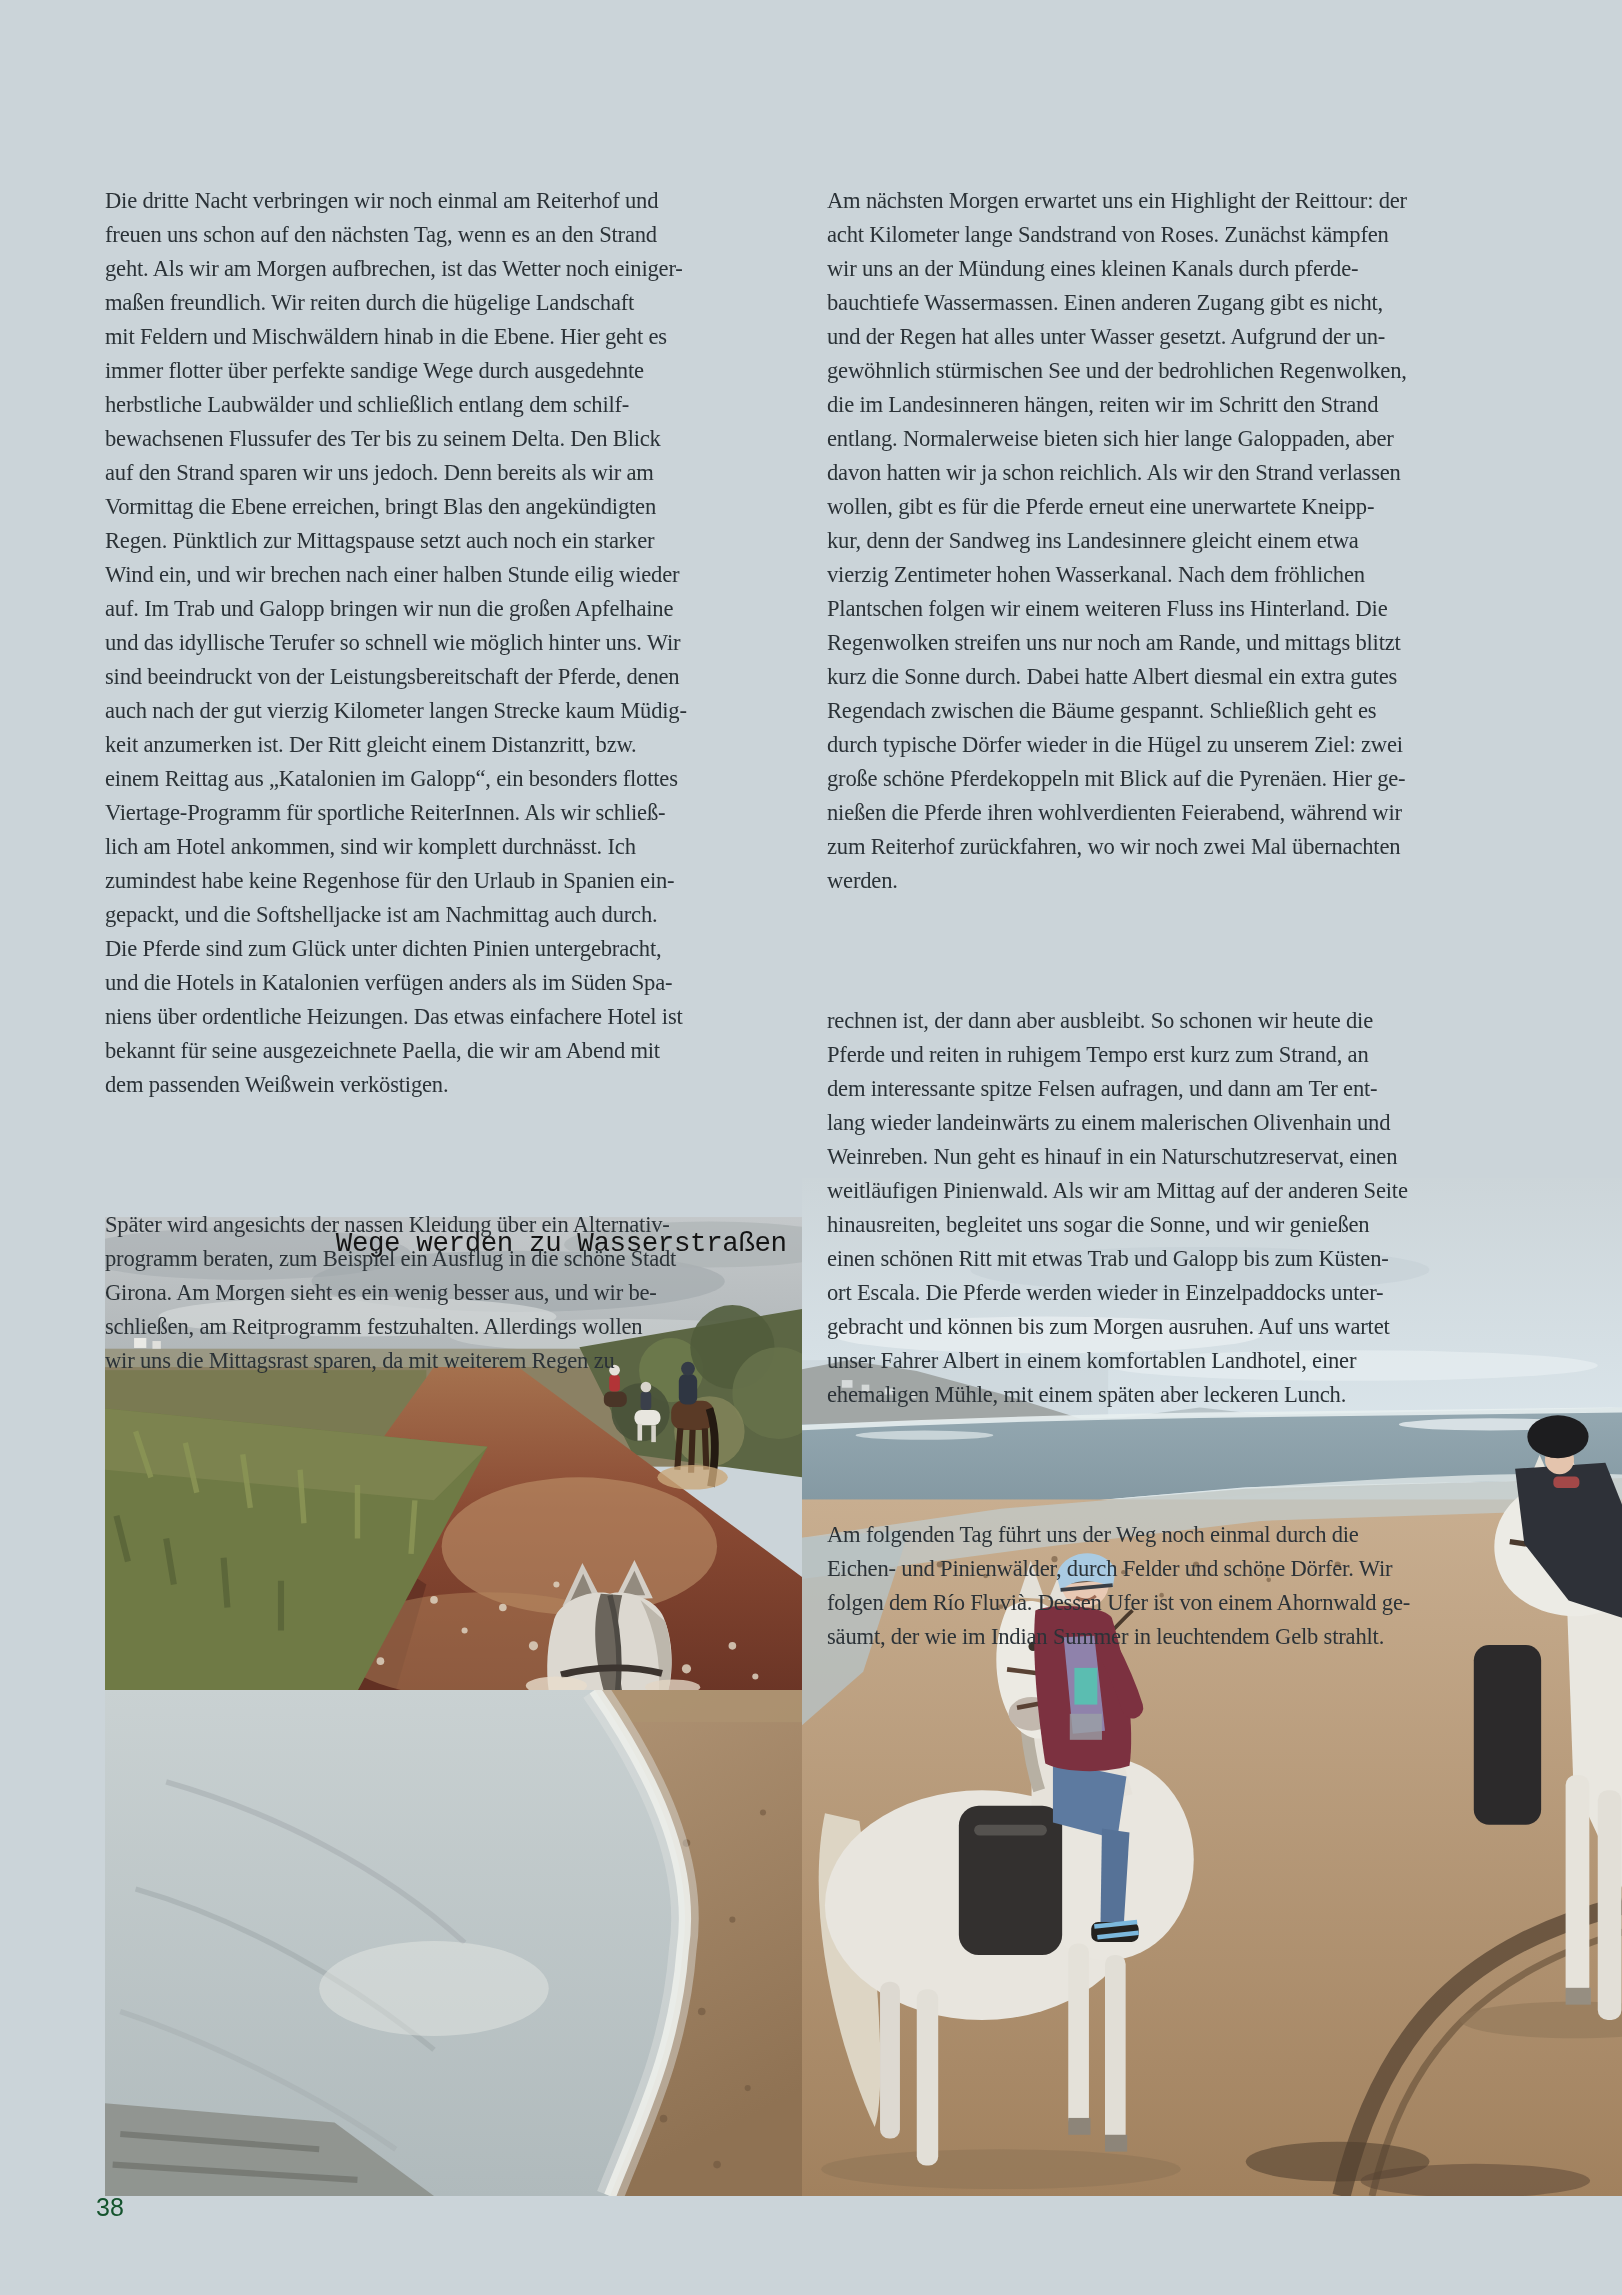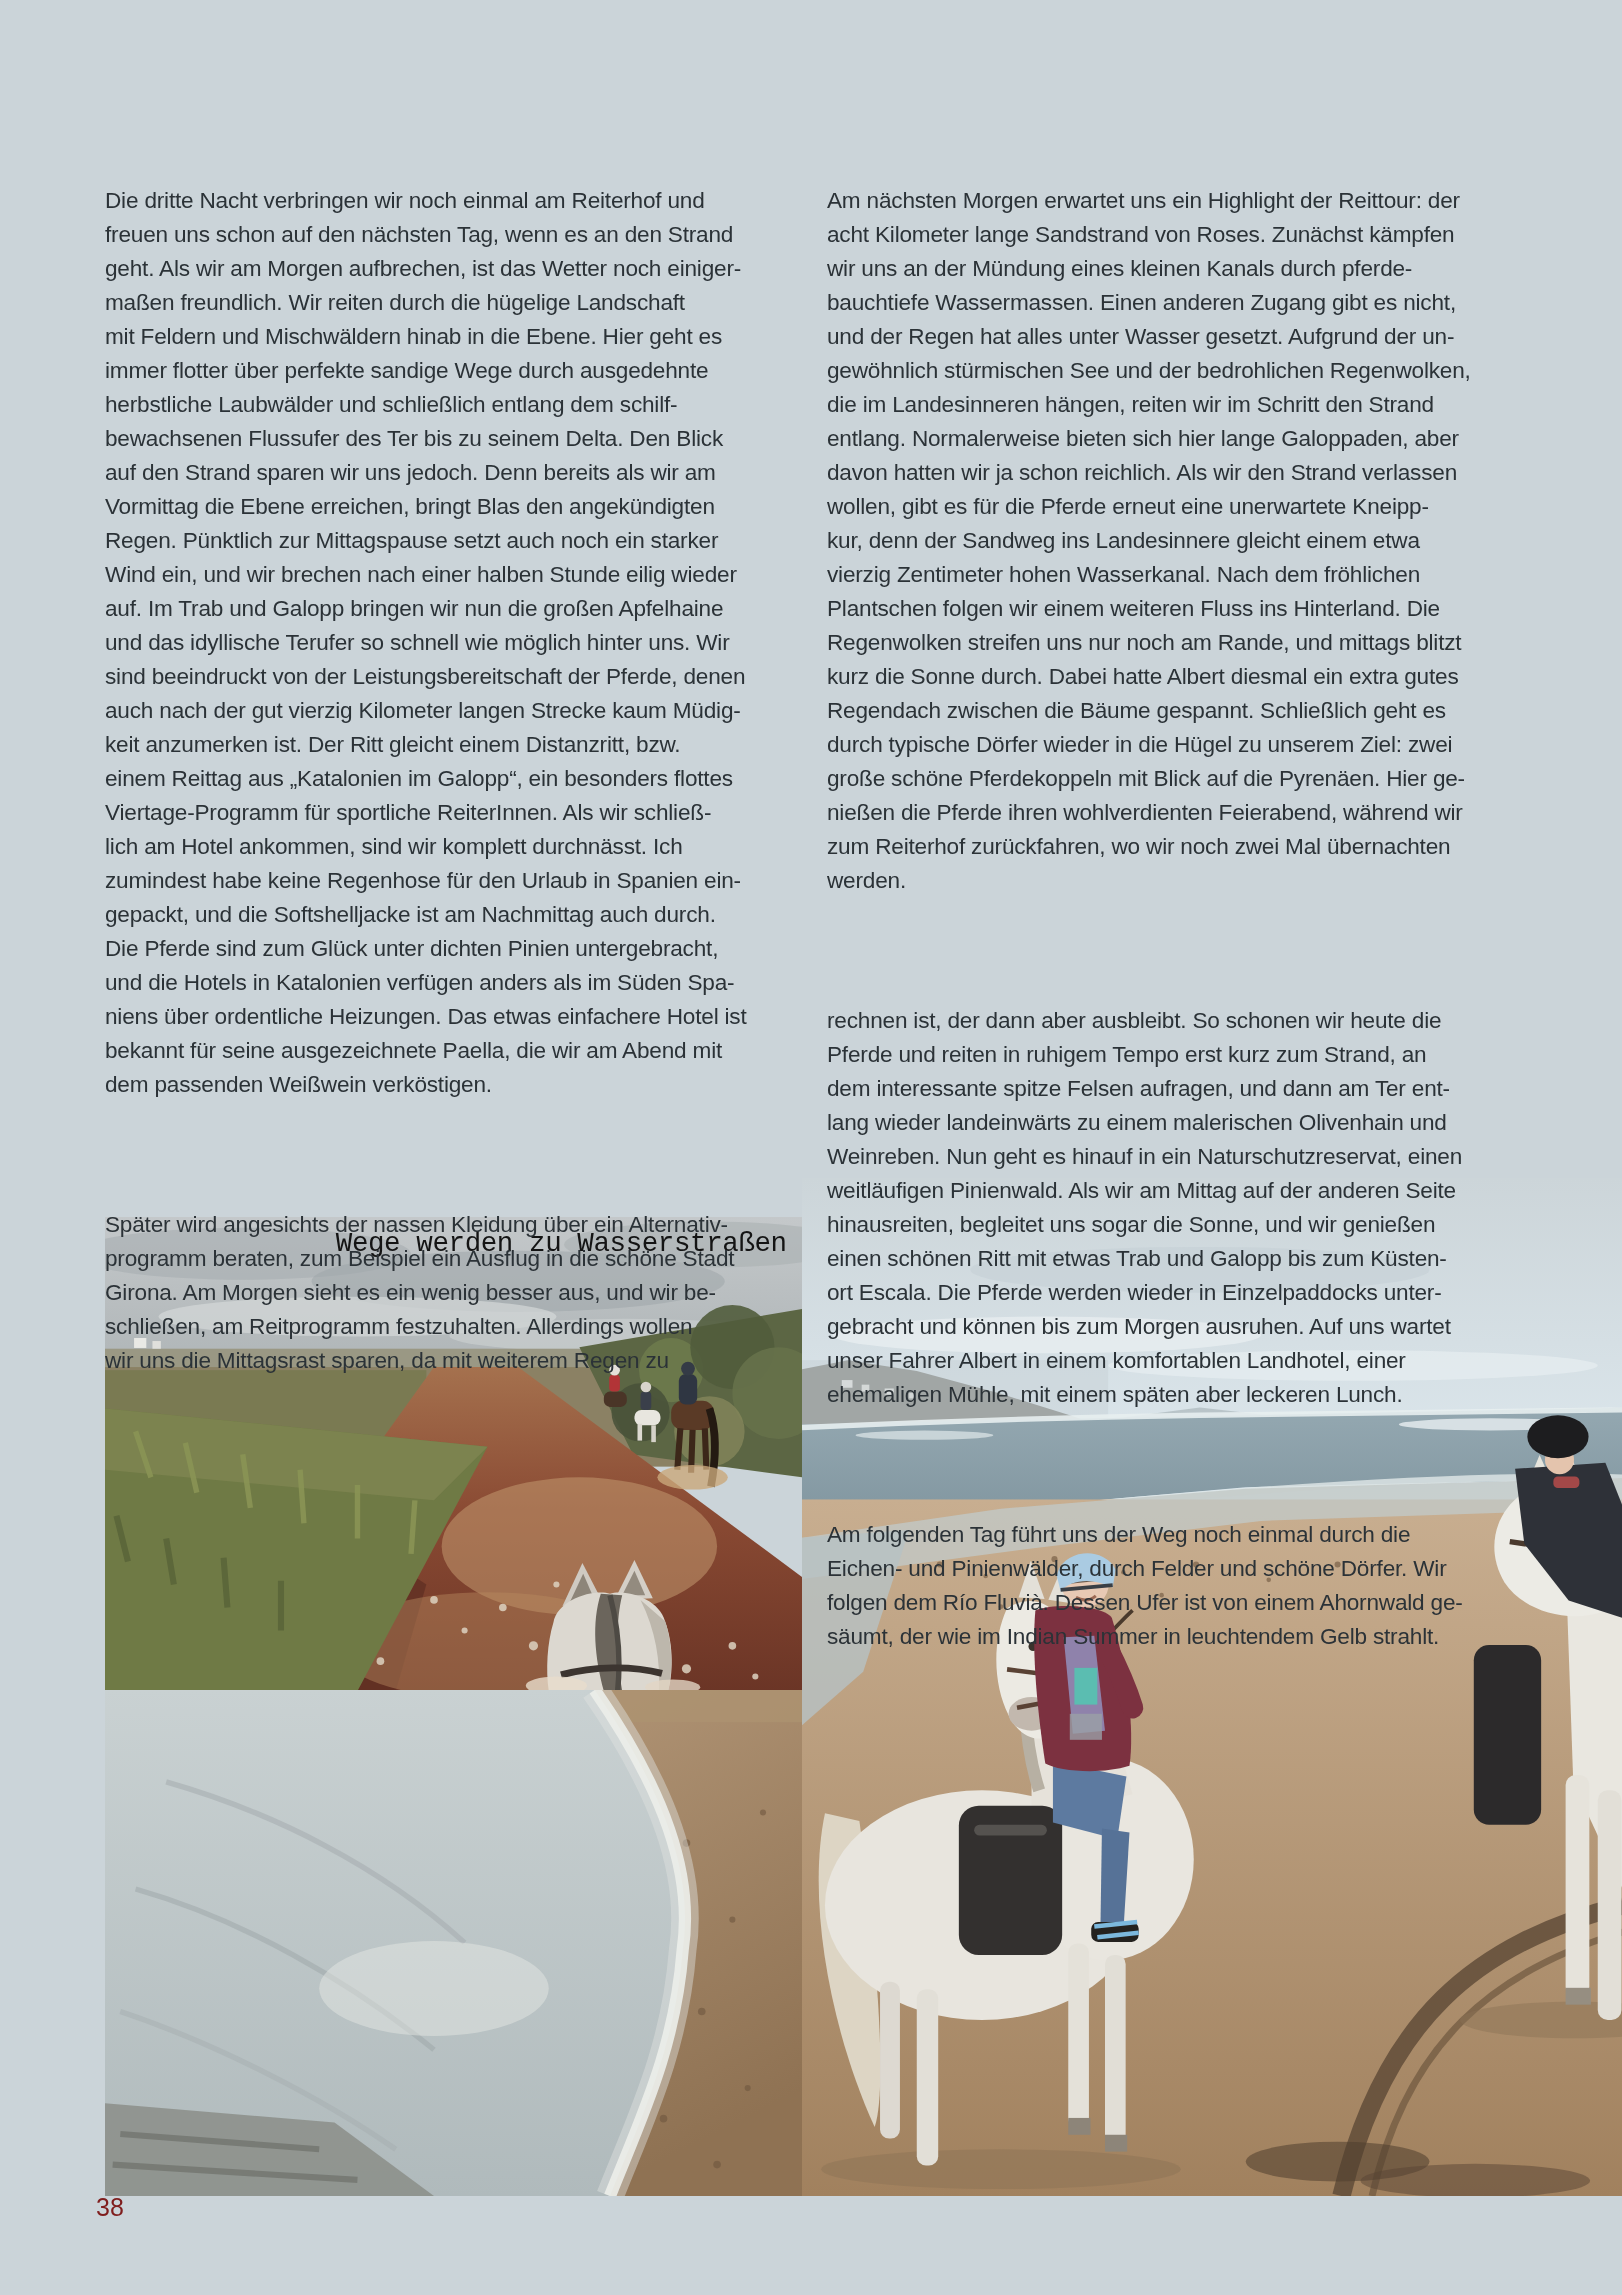--- a/index.html
+++ b/index.html
@@ -19,38 +19,38 @@
   .col{
     position:absolute;
     top:116px;
     color:var(--ink);
     font-size:22.6px;
     line-height:34px;
     letter-spacing:-0.2px;
     white-space:pre;
     z-index:3;
   }
-  .col p{margin:0 0 38px 0;}
+  .col p{margin:0 0 38px 0;font-family:Liberation Serif, serif;}
   #col-left{left:105px;width:681px;}
   #col-right{left:827px;width:700px;}
   figure{position:absolute;overflow:hidden;z-index:1;}
   figure svg{display:block;width:100%;height:100%;}
   #photo-flooded-path{left:105px;top:1217px;width:697px;height:474px;z-index:2;}
   #photo-shoreline{left:105px;top:1690px;width:697px;height:506px;z-index:2;}
   #photo-beach-riders{left:802px;top:1178px;width:821px;height:1018px;z-index:0;}
   #photo-caption{
     position:absolute;top:10.7px;right:15.3px;
     color:var(--caption-ink);
     font-size:27.5px;letter-spacing:-0.4px;
     white-space:nowrap;
     font-family:Liberation Mono, monospace;
   }
   #page-number{
     position:absolute;left:96px;top:2193px;
-    color:#7f1d1d;font-size:25px;z-index:3;
+    color:#14532d;font-size:25px;z-index:3;
   }
 </style>
 </head>
 <body>
 
 <div id="page">
 
   <div id="col-left" class="col">
     <p>Die dritte Nacht verbringen wir noch einmal am Reiterhof und
 freuen uns schon auf den nächsten Tag, wenn es an den Strand

